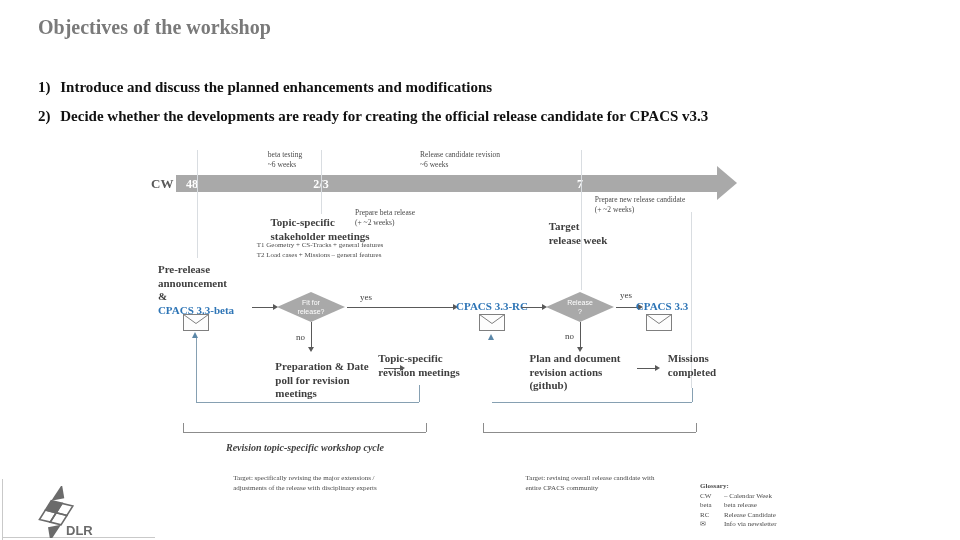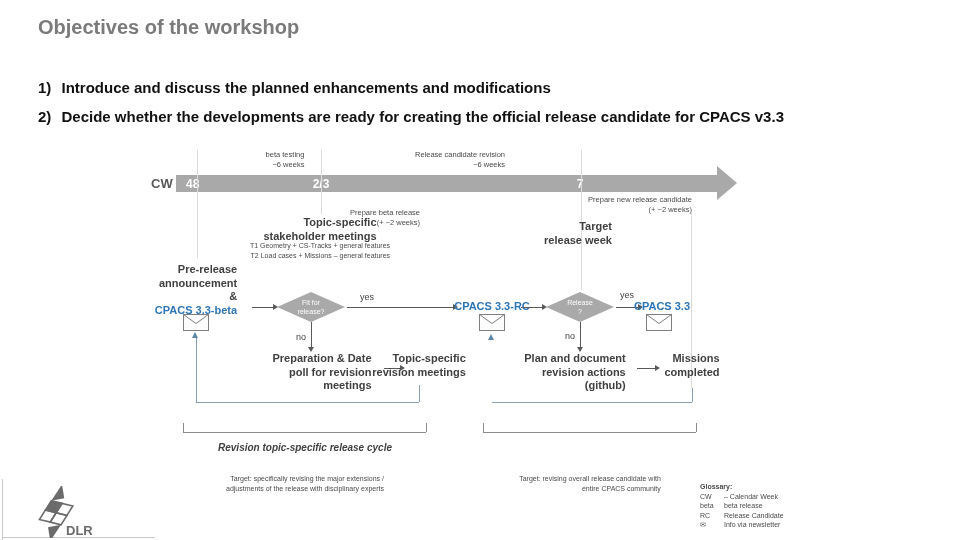--- a/index.html
+++ b/index.html
@@ -1,20 +1,20 @@
 <!DOCTYPE html>
 <html><head>
 <meta charset="utf-8">
 <style>
   html,body{margin:0;padding:0;background:#ffffff;}
   #slide{position:relative;width:960px;height:540px;background:#ffffff;overflow:hidden;
          font-family:"Liberation Sans",sans-serif;}
   .abs{position:absolute;}
-  .lbl{position:absolute;color:#3f3f3f;white-space:nowrap;}
-  .ctr{transform:translateX(-50%);text-align:right;}
+  .lbl{position:absolute;color:#3f3f3f;white-space:nowrap;font-family:Liberation Serif, serif;}
+  .ctr{transform:translateX(-50%);text-align:left;}
   .node{font-size:11px;line-height:13.5px;font-weight:bold;}
   .small{font-size:7.5px;line-height:9.5px;color:#4a4a4a;}
   .tiny{font-size:7px;line-height:9.5px;color:#4a4a4a;}
   .blue{color:#2e75b6;}
   .hline{position:absolute;height:1px;background:#595959;}
   .vline{position:absolute;width:1px;background:#595959;}
   .guide{background:#d9dde1;}
   .loop{background:#86a0b2;}
   .ah-r{position:absolute;width:0;height:0;border-top:3px solid transparent;border-bottom:3px solid transparent;border-left:5px solid #595959;}
   .ah-d{position:absolute;width:0;height:0;border-left:3px solid transparent;border-right:3px solid transparent;border-top:5px solid #595959;}
@@ -151,21 +151,21 @@
   </span>
 
   <div class="lbl" style="left:296px;top:332px;font-size:9px;">no</div>
   <div class="vline" style="left:311px;top:322px;height:26px;"></div>
   <div class="ah-d" style="left:308px;top:347px;"></div>
 
   <div class="lbl" style="left:565px;top:331px;font-size:9px;">no</div>
   <div class="vline" style="left:580px;top:322px;height:26px;"></div>
   <div class="ah-d" style="left:577px;top:347px;"></div>
 
-  <div class="lbl ctr node" style="left:322px;top:352px;">
+  <div class="lbl ctr node" style="left:322px;top:360px;">
     <div>Preparation &amp; Date</div>
     <div>poll for revision</div>
     <div>meetings</div>
   </div>
   <div class="hline" style="left:384px;top:368px;width:17px;"></div>
   <div class="ah-r" style="left:400px;top:365px;"></div>
   <div class="lbl ctr node" style="left:419px;top:352px;">
     <div>Topic-specific</div>
     <div>revision meetings</div>
   </div>
@@ -192,21 +192,21 @@
 
   <div class="vline" style="left:183px;top:423px;height:9px;background:#8c8c8c;"></div>
   <div class="hline" style="left:183px;top:432px;width:243px;background:#8c8c8c;"></div>
   <div class="vline" style="left:426px;top:423px;height:9px;background:#8c8c8c;"></div>
 
   <div class="vline" style="left:483px;top:423px;height:9px;background:#8c8c8c;"></div>
   <div class="hline" style="left:483px;top:432px;width:213px;background:#8c8c8c;"></div>
   <div class="vline" style="left:696px;top:423px;height:9px;background:#8c8c8c;"></div>
 
   <div class="lbl ctr ital" style="left:305px;top:440px;">
-    <div>Revision topic-specific release cycle</div>
+    <div>Revision topic-specific workshop cycle</div>
   </div>
   <div class="lbl ctr tiny" style="left:305px;top:474px;">
     <div>Target: specifically revising the major extensions /</div>
     <div>adjustments of the release with disciplinary experts</div>
   </div>
   <div class="lbl ctr tiny" style="left:590px;top:474px;">
     <div>Target: revising overall release candidate with</div>
     <div>entire CPACS community</div>
   </div>
 

